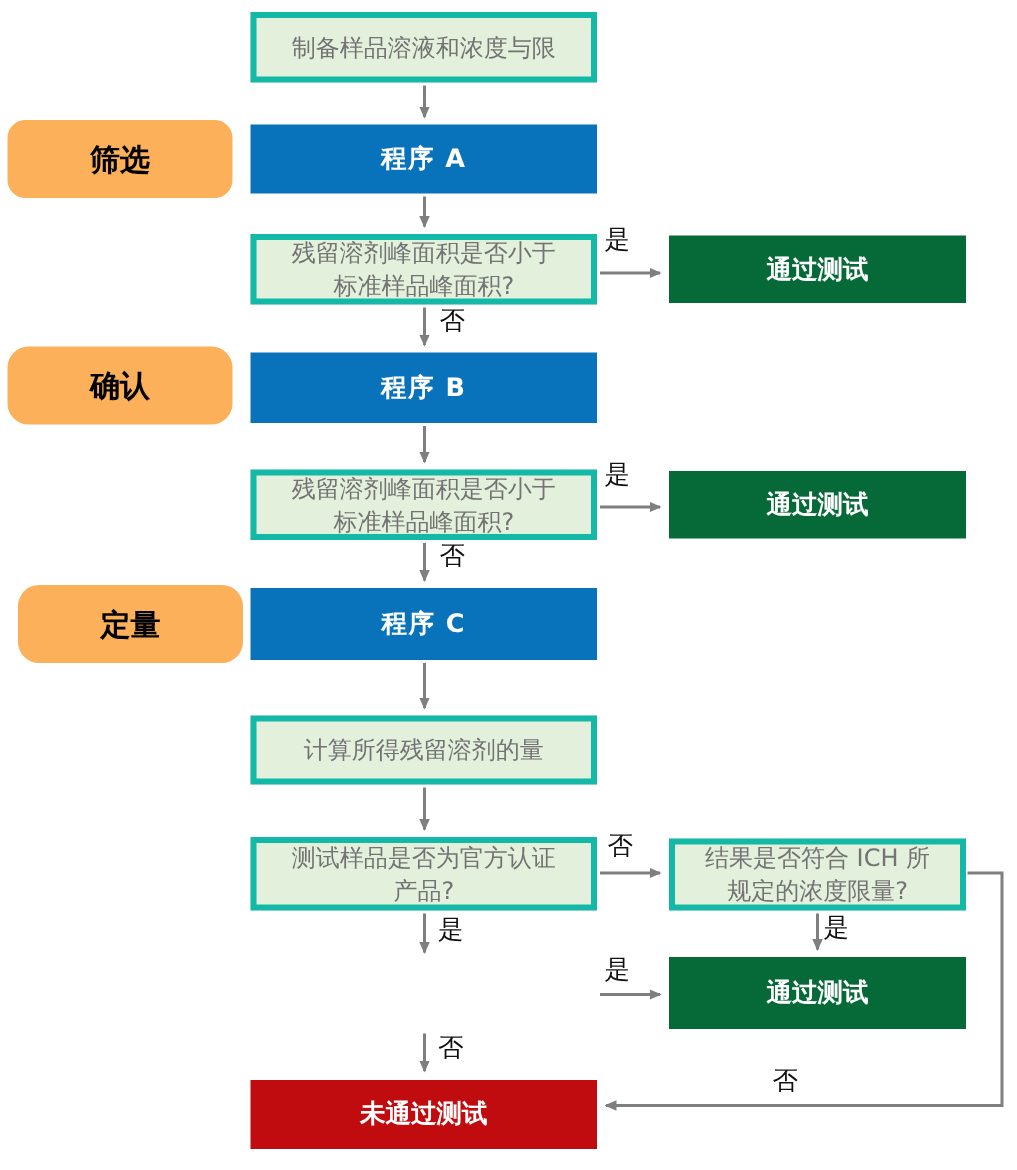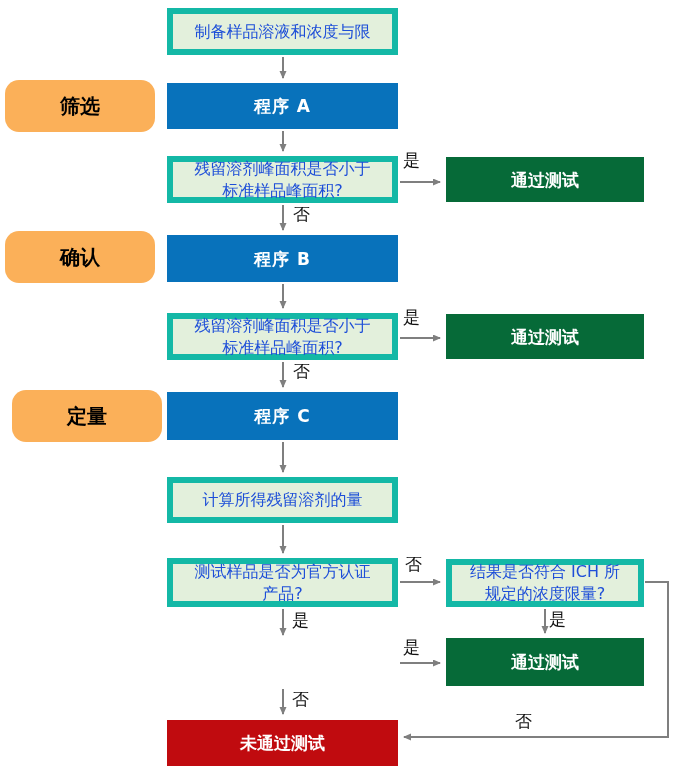--- a/index.html
+++ b/index.html
@@ -1,21 +1,21 @@
 <!DOCTYPE html>
 <html><head>
 <meta charset="utf-8">
 <style>
   html,body{margin:0;padding:0;background:#ffffff;}
   body{font-family:"DejaVu Sans","Liberation Sans",sans-serif;}
   .canvas{position:relative;width:678px;height:780px;background:#ffffff;overflow:hidden;}
   .edges{position:absolute;left:0;top:0;width:678px;height:780px;pointer-events:none;}
   .box{position:absolute;display:flex;flex-direction:column;align-items:center;justify-content:center;
        text-align:center;box-sizing:border-box;line-height:22px;}
-  .qbox{background:#E3F0DC;border:6px solid #14b8a6;color:#1d4ed8;font-size:16px;}
+  .qbox{background:#E3F0DC;border:4px solid #14b8a6;color:#737373;font-size:16px;}
   .proc{background:#0872BB;color:#ffffff;font-weight:bold;font-size:17px;letter-spacing:1px;}
   .pass{background:#066A38;color:#ffffff;font-weight:bold;font-size:17px;}
   .fail{background:#C00B0F;color:#ffffff;font-weight:bold;font-size:17px;}
   .stage{position:absolute;display:flex;align-items:center;justify-content:center;
          background:#FBB059;border-radius:14px;color:#000000;font-weight:bold;font-size:20px;}
   .elabel{position:absolute;color:#111111;font-size:17px;line-height:17px;}
   .box span{display:block;}
 </style>
 </head>
 <body>
@@ -40,21 +40,21 @@
       <line x1="283" y1="689" x2="283" y2="714" marker-end="url(#ah)"></line>
       <line x1="400" y1="182" x2="440" y2="182" marker-end="url(#ah)"></line>
       <line x1="400" y1="338" x2="440" y2="338" marker-end="url(#ah)"></line>
       <line x1="400" y1="582" x2="440" y2="582" marker-end="url(#ah)"></line>
       <line x1="545" y1="609" x2="545" y2="633" marker-end="url(#ah)"></line>
       <line x1="400" y1="663" x2="440" y2="663" marker-end="url(#ah)"></line>
       <path d="M645,582 L668,582 L668,737 L404,737" marker-end="url(#ah)"></path>
     </g>
   </svg>
 
-  <div class="stage" style="left:5px;top:80px;width:150px;height:52px;">筛选</div>
+  <div class="stage" style="left:5px;top:80px;width:150px;height:52px;border-radius:12px;">筛选</div>
   <div class="stage" style="left:5px;top:231px;width:150px;height:52px;">确认</div>
   <div class="stage" style="left:12px;top:390px;width:150px;height:52px;">定量</div>
 
   <div class="box qbox" style="left:167px;top:8px;width:231px;height:47px;">
     <span>制备样品溶液和浓度与限</span>
   </div>
 
   <div class="box proc" style="left:167px;top:83px;width:231px;height:46px;">程序 A</div>
 
   <div class="box qbox" style="left:167px;top:156px;width:231px;height:47px;">

